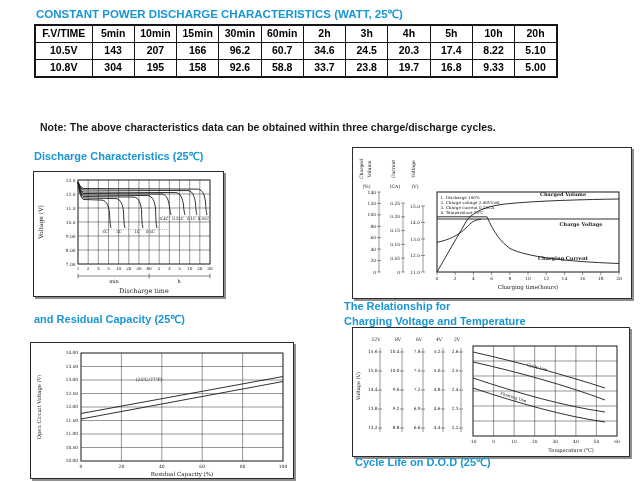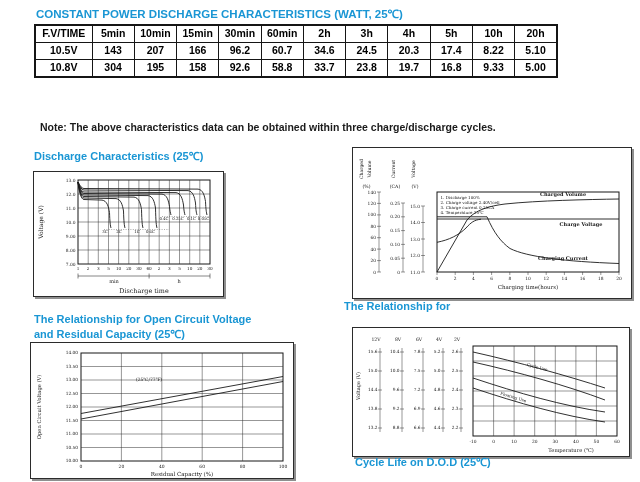--- a/index.html
+++ b/index.html
@@ -180,21 +180,20 @@
   <text class="tm" x="193.2" y="131.5" font-size="4.4">12</text>
   <text class="tm" x="211.4" y="131.5" font-size="4.4">14</text>
   <text class="tm" x="229.6" y="131.5" font-size="4.4">16</text>
   <text class="tm" x="247.8" y="131.5" font-size="4.4">18</text>
   <text class="tm" x="266" y="131.5" font-size="4.4">20</text>
   <text class="tm" x="175" y="140.5" font-size="5.5">Charging time(hours)</text>
 </svg>
 </div>
 
 <div class="h" style="left:34px;top:312px;">
-  <div>The Relationship for Open Circuit Voltage</div>
   <div>and Residual Capacity (25℃)</div>
 </div>
 
 <div class="box" style="left:30px;top:342px;">
 <svg width="262" height="135" viewBox="0 0 262 135">
   <text class="tm" transform="rotate(-90 10 64)" x="10" y="64" font-size="5.2">Open Circuit Voltage (V)</text>
   <rect class="frame" x="50" y="10" width="202" height="108"></rect>
   <path class="grid" d="M50 23.5H252M50 37H252M50 50.5H252M50 64H252M50 77.5H252M50 91H252M50 104.5H252M90.4 10V118M130.8 10V118M171.2 10V118M211.6 10V118"></path>
   <text class="te" x="47" y="11.4" font-size="4.3">14.00</text>
   <text class="te" x="47" y="24.9" font-size="4.3">13.50</text>
@@ -213,20 +212,21 @@
   <text class="tm" x="130.8" y="125" font-size="4.5">40</text>
   <text class="tm" x="171.2" y="125" font-size="4.5">60</text>
   <text class="tm" x="211.6" y="125" font-size="4.5">80</text>
   <text class="tm" x="252" y="125" font-size="4.5">100</text>
   <text class="tm" x="151" y="133" font-size="5.6">Residual Capacity (%)</text>
 </svg>
 </div>
 
 <div class="h" style="left:344px;top:299px;">
   <div>The Relationship for</div>
+  <div>Charging Voltage and Temperature</div>
 </div>
 
 <div class="box" style="left:352px;top:327px;">
 <svg width="276" height="128" viewBox="0 0 276 128">
   <text class="tm" transform="rotate(-90 7 58)" x="7" y="58" font-size="5">Voltage (V)</text>
   <text class="tm" x="23" y="13" font-size="4.6">12V</text>
   <text class="tm" x="45" y="13" font-size="4.6">8V</text>
   <text class="tm" x="66" y="13" font-size="4.6">6V</text>
   <text class="tm" x="86" y="13" font-size="4.6">4V</text>
   <text class="tm" x="104" y="13" font-size="4.6">2V</text>

